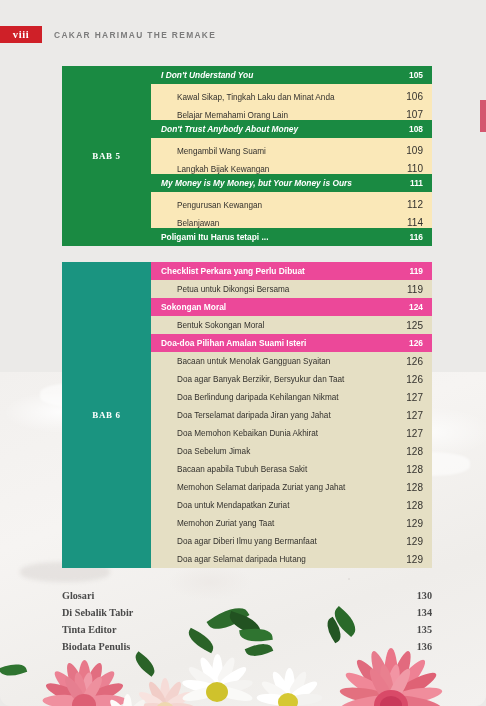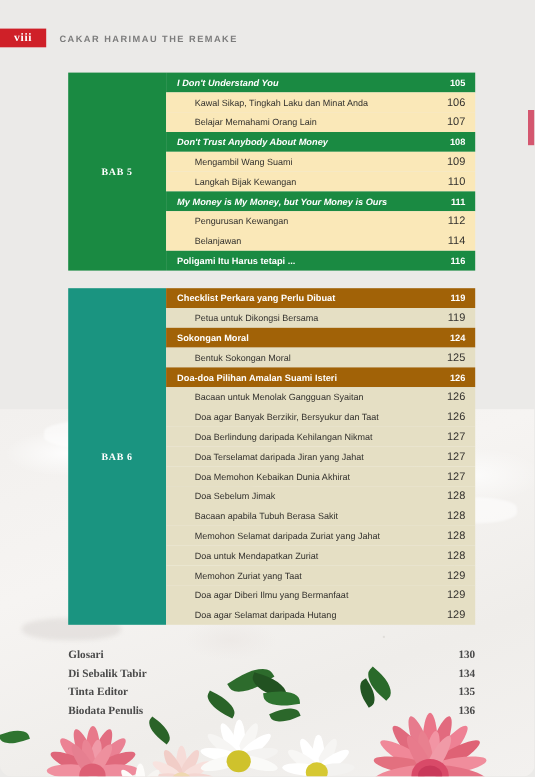--- a/index.html
+++ b/index.html
@@ -177,25 +177,25 @@
     padding-left: 26px;
   }
   .toc-row.sub .txt,
   .toc-row.sub .pg {
     color: #33312d;
   }
 
   
   .bab5 .chapter-label { background: #1a8a42; }
   .bab5 .toc-row.main { background: #1a8a42; }
-  .bab5 .toc-row.sub  { background: #fae8b8; }
+  .bab5 .toc-row.sub  { background: #fae8b8; align-items: flex-end; }
 
   
   .bab6 .chapter-label { background: #1a9480; }
-  .bab6 .toc-row.main { background: #a16207; }
+  .bab6 .toc-row.main { background: #ec4899; }
   .bab6 .toc-row.sub  { background: #e5dfc4; }
 
   
   .backmatter {
     position: absolute;
     left: 62px;
     width: 370px;
     top: 590px;
   }
   .bm-row {

